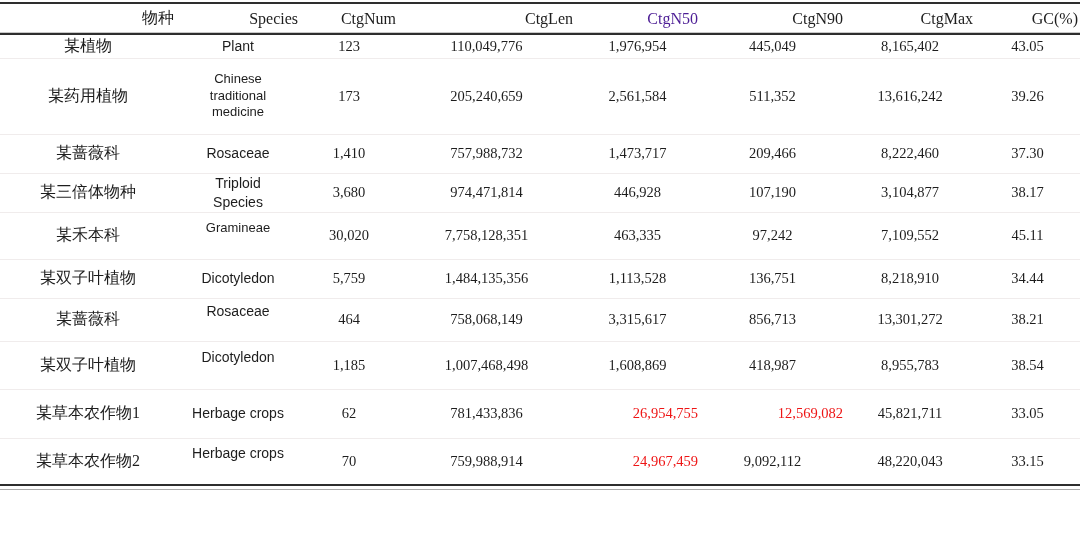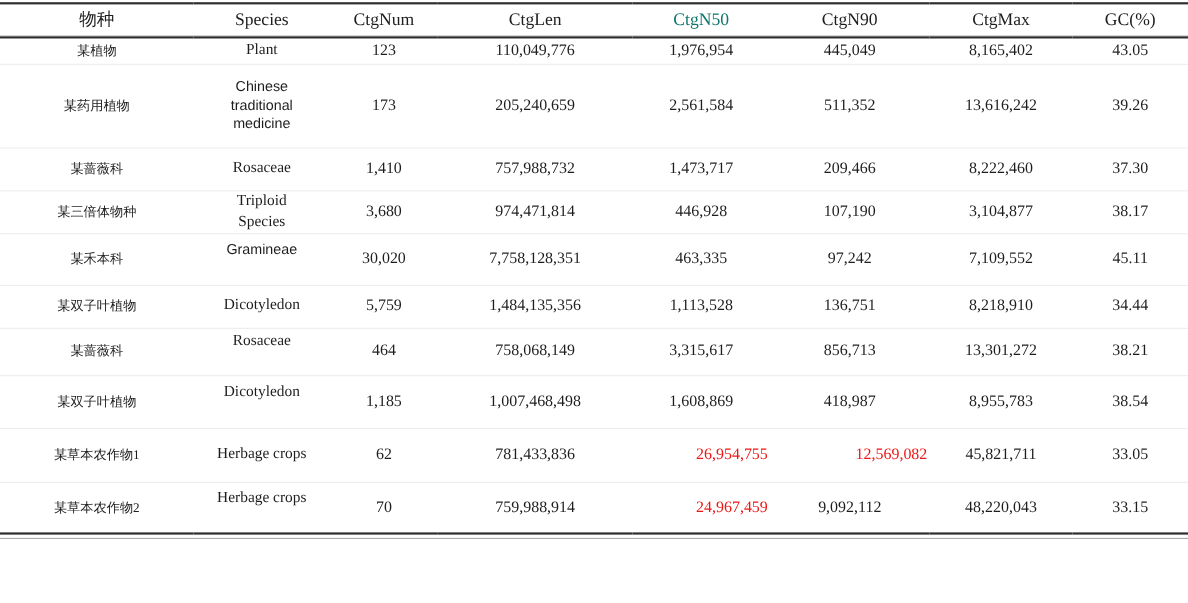--- a/index.html
+++ b/index.html
@@ -15,39 +15,40 @@
   }
   th,td{
     text-align:center;vertical-align:middle;padding:0 2px;overflow:hidden;
     font-family:"Liberation Serif","DejaVu Serif",serif;
   }
   thead tr{height:31px;}
   thead th{
     font-weight:normal;font-size:16px;
     border-bottom:2px solid #2e2e2e;
     box-shadow:inset 0 -3px 0 -2px #c8c8c8;
+    text-align:right;
   }
-  thead th.red{color:#0f766e;}
+  thead th.red{color:#4c1d95;}
   tbody td{font-size:14.5px;}
-  tbody td.c-species_cn{font-size:12px;}
+  tbody td.c-species_cn{font-size:16px;}
   tbody tr+tr td{border-top:1px solid #f0ecec;}
   tbody tr:nth-child(1){height:24px;}
   tbody tr:nth-child(2){height:76px;}
   tbody tr:nth-child(3){height:39px;}
   tbody tr:nth-child(4){height:39px;}
   tbody tr:nth-child(5){height:47px;}
   tbody tr:nth-child(6){height:39px;}
   tbody tr:nth-child(7){height:43px;}
   tbody tr:nth-child(8){height:48px;}
   tbody tr:nth-child(9){height:49px;}
   tbody tr:nth-child(10){height:47px;}
   tbody tr:nth-child(11){height:56px;}
   td.red{color:#ee1515;text-align:right;}
   .sp{display:inline-block;white-space:pre-line;line-height:1.3;}
-  .sp.serif{font-family:Liberation Serif, serif;font-size:14px;}
+  .sp.serif{font-family:Liberation Sans, sans-serif;font-size:14px;}
   .sp.sans{font-family:"Liberation Sans","DejaVu Sans",sans-serif;font-size:13px;}
   .sp.raised{transform:translateY(-8px);}
   .bottom-edge{width:1080px;border-top:1px solid #ababab;margin-top:3px;height:0;}
 </style>
 </head>
 <body>
 
 <div class="page">
   <table class="assembly">
     <colgroup>

